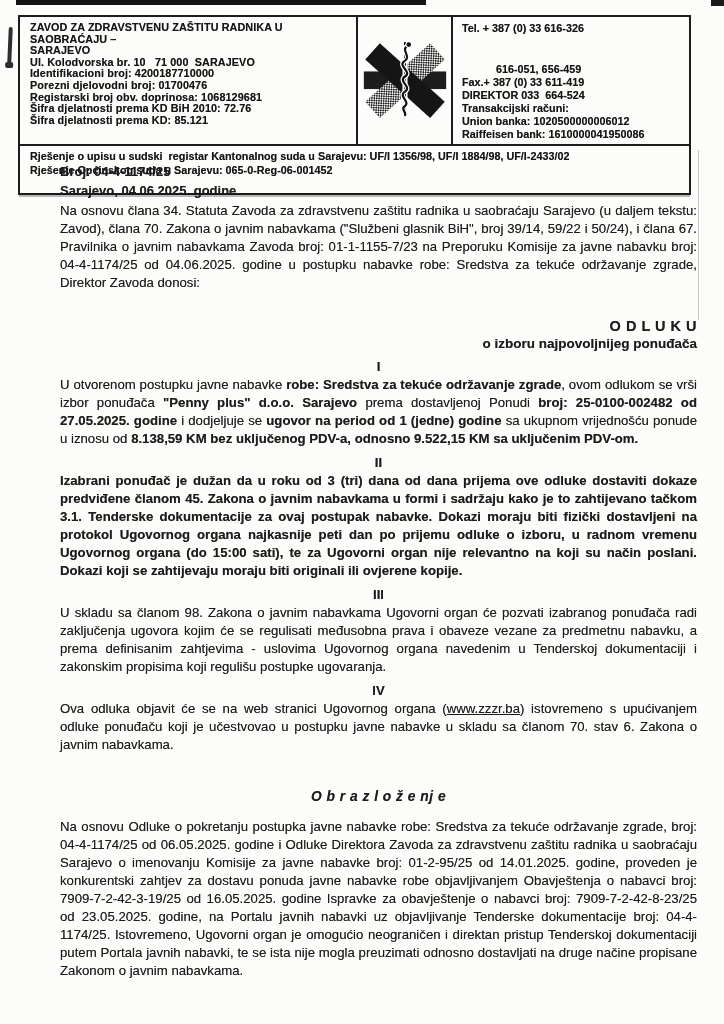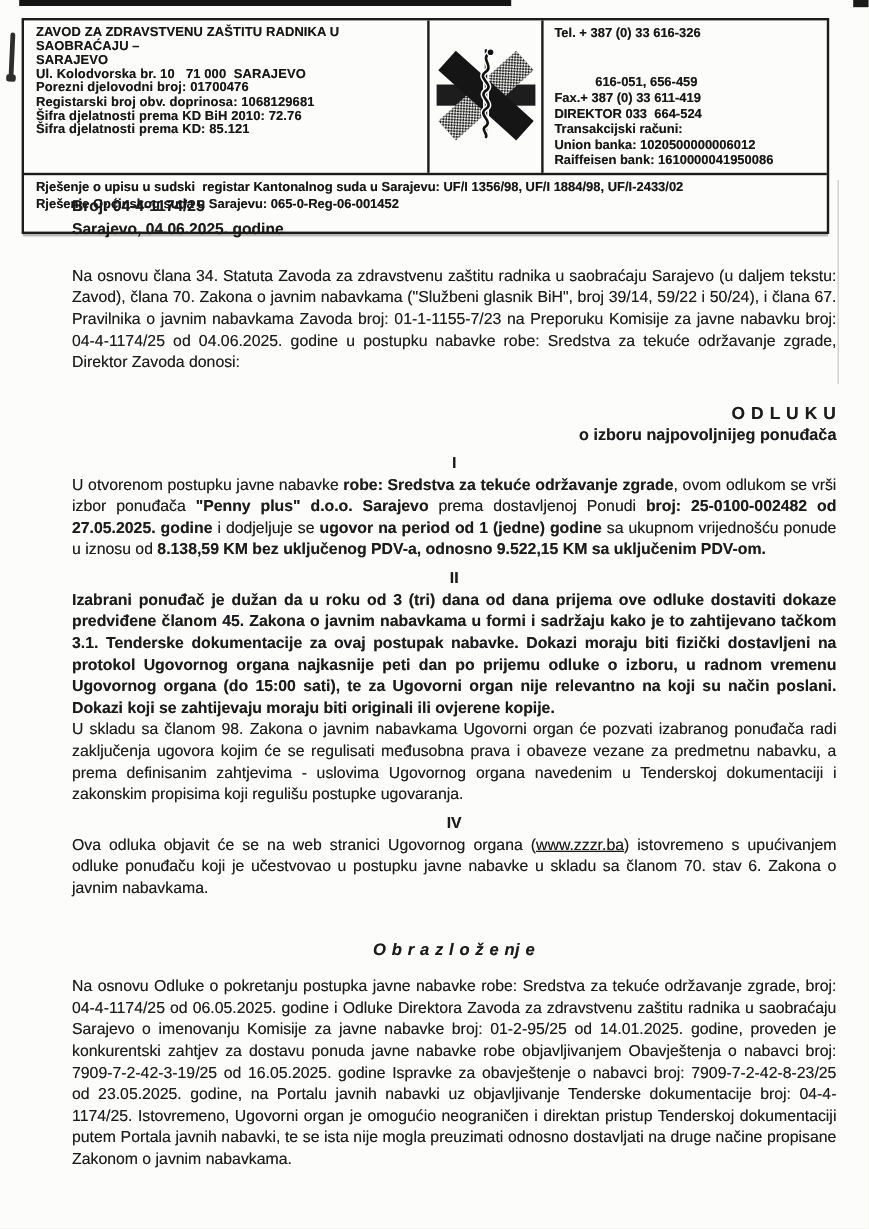--- a/index.html
+++ b/index.html
@@ -30,21 +30,21 @@
   .lh-left .lh-line{line-height:11.6px;letter-spacing:0.1px;}
   .lh-right .lh-line{line-height:13px;}
   .lh-right .lh-line:nth-child(2){padding-left:34px;margin-top:28px;}
   .lh-registry{border-top:2px solid #1c1c1c;padding:3px 8px 16px 10px;}
   .registry-line{font-size:10.8px;font-weight:700;line-height:14px;color:#161616;white-space:pre-wrap;}
 
   
   .doc-body{position:absolute;left:60px;top:163px;width:637px;}
   .meta-line{font-size:13px;font-weight:700;line-height:18.5px;}
   .para{font-size:13.2px;line-height:18px;text-align:justify;margin:0;}
-  .intro{margin-top:21px;}
+  .intro{margin-top:2px;}
   .title-block{margin-top:26px;text-align:right;}
   .title-main{font-size:14.5px;font-weight:700;line-height:16.5px;letter-spacing:0.5px;}
   .title-sub{font-size:13.5px;font-weight:700;line-height:17px;}
   .sec-num{font-size:13.2px;font-weight:700;line-height:18px;text-align:center;margin:6px 0 0;}
   .rationale-heading{font-size:13.8px;font-weight:700;line-height:18px;text-align:center;letter-spacing:0.5px;margin:34px 0 12px;font-style:italic;}
   .scan-soft{text-shadow:0 0 0.5px rgba(20,20,20,0.55);}
 </style>
 </head>
 <body>
 
@@ -54,20 +54,21 @@
   <div class="artifact-top-right"></div>
   <div class="artifact-left-mark"></div>
   <div class="artifact-right-line"></div>
 
   <div class="letterhead">
     <div class="lh-top">
       <div class="lh-left">
         <div class="lh-line">ZAVOD ZA ZDRAVSTVENU ZAŠTITU RADNIKA U SAOBRAĆAJU –</div>
         <div class="lh-line">SARAJEVO</div>
         <div class="lh-line">Ul. Kolodvorska br. 10   71 000  SARAJEVO</div>
+        <div class="lh-line">Identifikacioni broj: 4200187710000</div>
         <div class="lh-line">Porezni djelovodni broj: 01700476</div>
         <div class="lh-line">Registarski broj obv. doprinosa: 1068129681</div>
         <div class="lh-line">Šifra djelatnosti prema KD BiH 2010: 72.76</div>
         <div class="lh-line">Šifra djelatnosti prema KD: 85.121</div>
       </div>
       <div class="lh-logo">
         <span>
           <svg width="88" height="84" viewBox="0 0 100 100" aria-hidden="true">
             <defs>
               <pattern id="chk" width="4" height="4" patternUnits="userSpaceOnUse">
@@ -117,20 +118,21 @@
       <div class="title-main">O D L U K U</div>
       <div class="title-sub">o izboru najpovoljnijeg ponuđača</div>
     </div>
 
     <div class="sec-num">I</div>
     <p class="para"><span>U otvorenom postupku javne nabavke </span><span style="font-weight: 700;">robe: Sredstva za tekuće održavanje zgrade</span><span>, ovom odlukom se vrši izbor ponuđača </span><span style="font-weight: 700;">"Penny plus" d.o.o. Sarajevo</span><span> prema dostavljenoj Ponudi </span><span style="font-weight: 700;">broj: 25-0100-002482 od 27.05.2025. godine</span><span> i dodjeljuje se </span><span style="font-weight: 700;">ugovor na period od 1 (jedne) godine</span><span> sa ukupnom vrijednošću ponude u iznosu od </span><span style="font-weight: 700;">8.138,59 KM bez uključenog PDV-a, odnosno 9.522,15 KM sa uključenim PDV-om.</span></p>
 
     <div class="sec-num">II</div>
     <p class="para"><span style="font-weight: 700;">Izabrani ponuđač je dužan da u roku od 3 (tri) dana od dana prijema ove odluke dostaviti dokaze predviđene članom 45. Zakona o javnim nabavkama u formi i sadržaju kako je to zahtijevano tačkom 3.1. Tenderske dokumentacije za ovaj postupak nabavke. Dokazi moraju biti fizički dostavljeni na protokol Ugovornog organa najkasnije peti dan po prijemu odluke o izboru, u radnom vremenu Ugovornog organa (do 15:00 sati), te za Ugovorni organ nije relevantno na koji su način poslani. Dokazi koji se zahtijevaju moraju biti originali ili ovjerene kopije.</span></p>
 
+    <div class="sec-num">III</div>
     <p class="para"><span>U skladu sa članom 98. Zakona o javnim nabavkama Ugovorni organ će pozvati izabranog ponuđača radi zaključenja ugovora kojim će se regulisati međusobna prava i obaveze vezane za predmetnu nabavku, a prema definisanim zahtjevima - uslovima Ugovornog organa navedenim u Tenderskoj dokumentaciji i zakonskim propisima koji regulišu postupke ugovaranja.</span></p>
 
     <div class="sec-num">IV</div>
     <p class="para"><span>Ova odluka objavit će se na web stranici Ugovornog organa (</span><span style="text-decoration: underline;">www.zzzr.ba</span><span>) istovremeno s upućivanjem odluke ponuđaču koji je učestvovao u postupku javne nabavke u skladu sa članom 70. stav 6. Zakona o javnim nabavkama.</span></p>
 
     <div class="rationale-heading">O b r a z l o ž e nj e</div>
     <p class="para">Na osnovu Odluke o pokretanju postupka javne nabavke robe: Sredstva za tekuće održavanje zgrade, broj: 04-4-1174/25 od 06.05.2025. godine i Odluke Direktora Zavoda za zdravstvenu zaštitu radnika u saobraćaju Sarajevo o imenovanju Komisije za javne nabavke broj: 01-2-95/25 od 14.01.2025. godine, proveden je konkurentski zahtjev za dostavu ponuda javne nabavke robe objavljivanjem Obavještenja o nabavci broj: 7909-7-2-42-3-19/25 od 16.05.2025. godine Ispravke za obavještenje o nabavci broj: 7909-7-2-42-8-23/25 od 23.05.2025. godine, na Portalu javnih nabavki uz objavljivanje Tenderske dokumentacije broj: 04-4-1174/25. Istovremeno, Ugovorni organ je omogućio neograničen i direktan pristup Tenderskoj dokumentaciji putem Portala javnih nabavki, te se ista nije mogla preuzimati odnosno dostavljati na druge načine propisane Zakonom o javnim nabavkama.</p>
   </div>
 
 </div>

